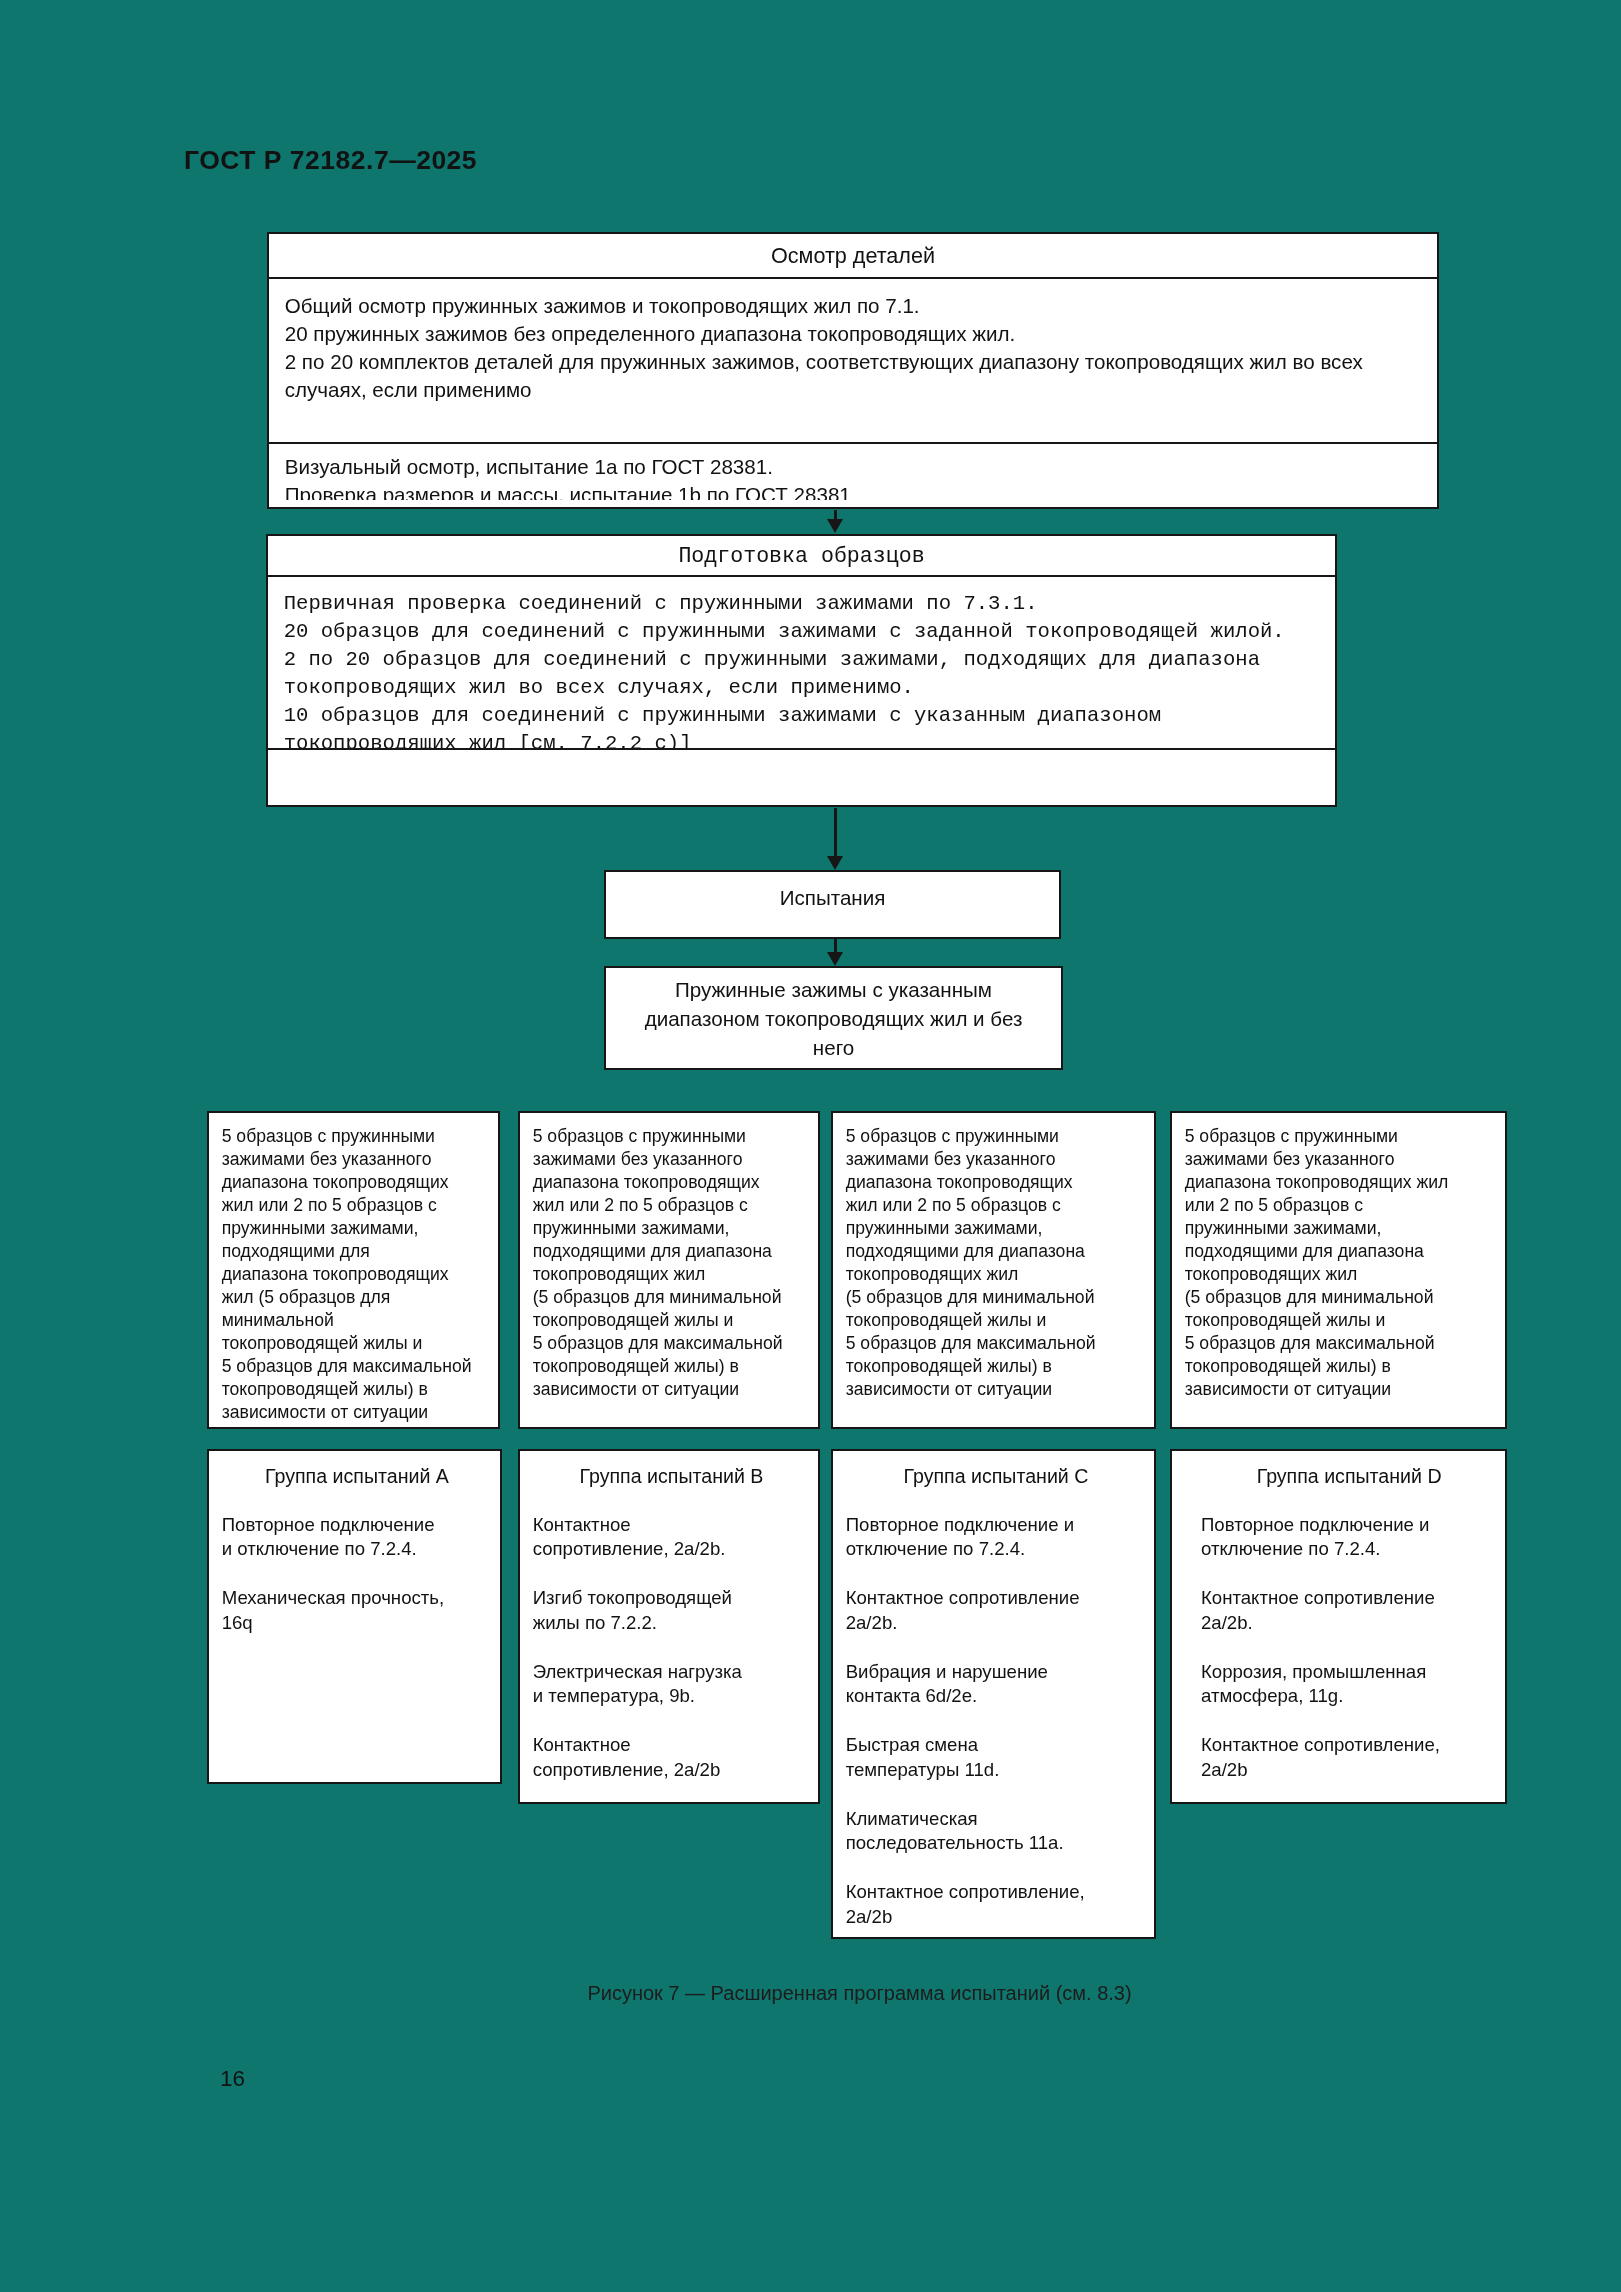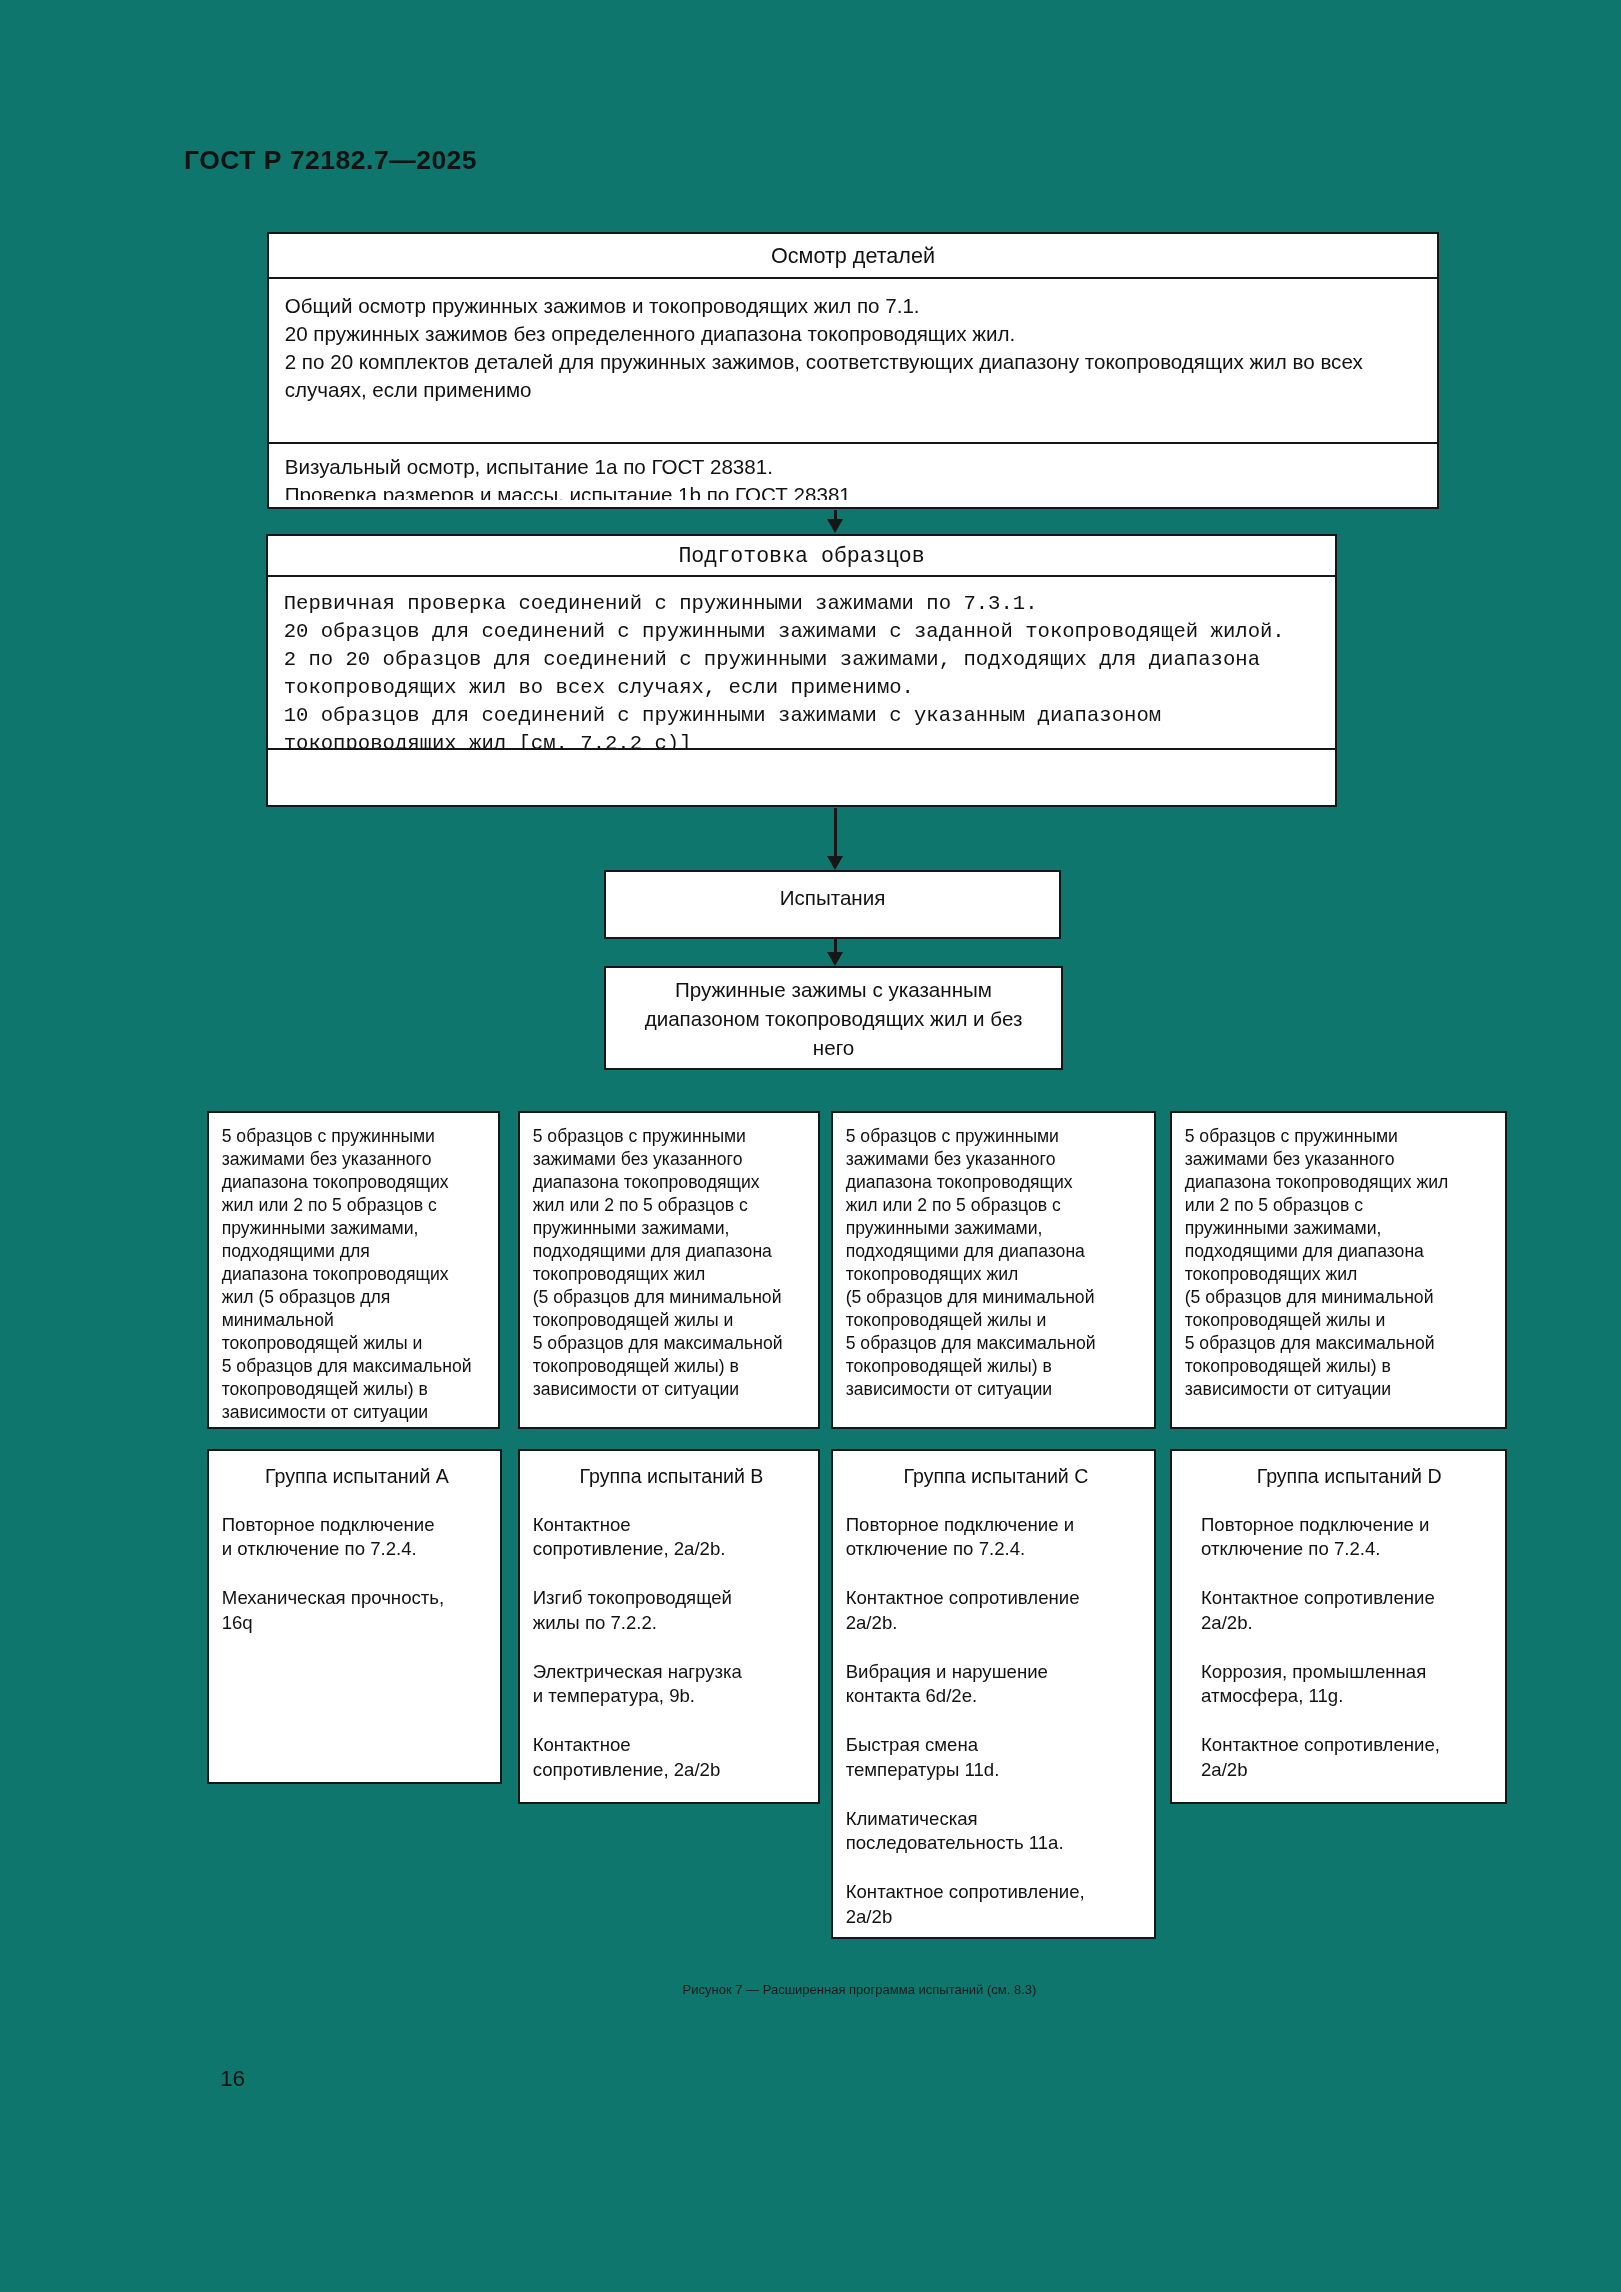--- a/index.html
+++ b/index.html
@@ -53,21 +53,21 @@
   }
   .gitem{margin-top:24.5px;}
   .arrow-line{width:2.9px;background:#161616;}
   .arrow-head{
     width:0;height:0;
     border-left:8.8px solid transparent;
     border-right:8.8px solid transparent;
     border-top:14.7px solid #161616;
   }
   .caption{
-    text-align:center;font-size:13px;color:#1c1c1c;
+    text-align:center;font-size:20px;color:#1c1c1c;
   }
   .pagenum{font-size:22.5px;margin-left:28px;}
 </style>
 </head>
 <body>
 
 <div class="page">
 
   <div class="abs header" style="left:184px;top:145px;">ГОСТ Р 72182.7—2025</div>
 

